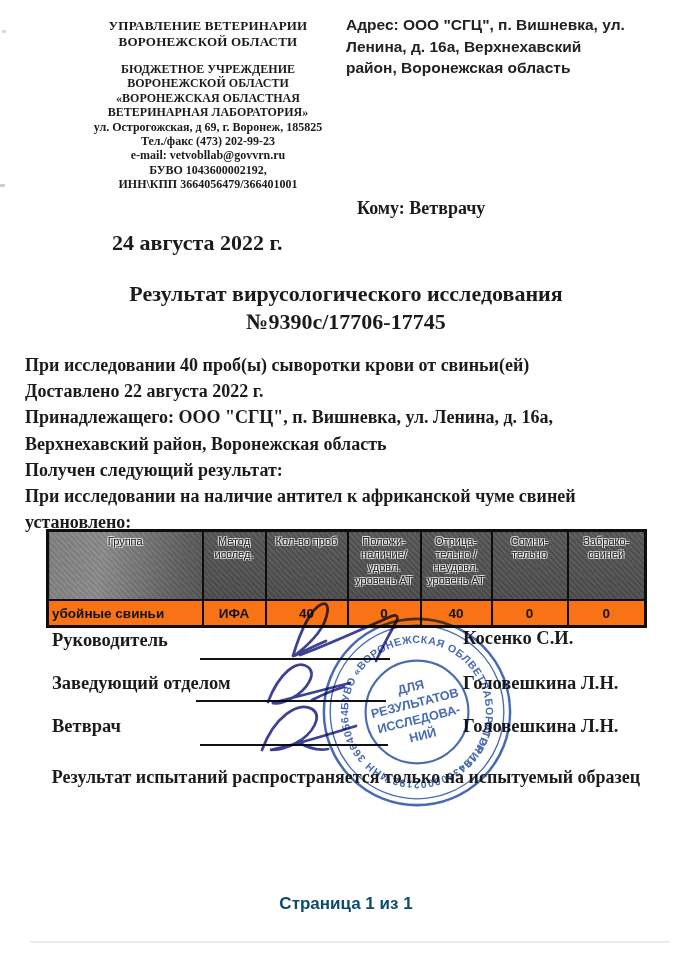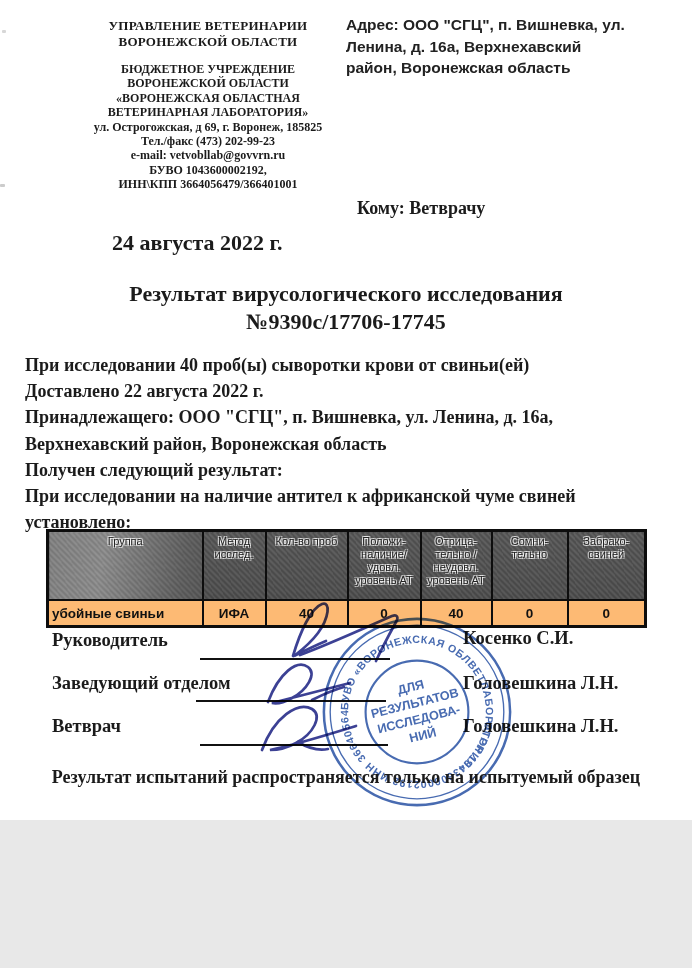--- a/index.html
+++ b/index.html
@@ -6,21 +6,21 @@
     --ink:#1b1b1b;
     --stamp_blue:#2e56a6;
     --signature_blue:#32378f;
     --table_header_bg:#545454;
     --table_header_bg_light:#7e7e7e;
     --paper:#ffffff;
   }
   html,body{margin:0;padding:0;}
   body{background:#e8e8e8;font-family:"Liberation Serif", serif;}
   .page{
-    position:relative;width:692px;height:820px;margin:0 auto;
+    position:relative;width:692px;height:968px;margin:0 auto;
     background:var(--paper);overflow:hidden;color:var(--ink);
   }
 
   
   .org-block{position:absolute;left:64px;top:18px;width:288px;text-align:center;font-weight:700;}
   .org-title-line{font-size:13px;line-height:16px;letter-spacing:.2px;}
   .org-detail{margin-top:12px;}
   .org-detail-line{font-size:12px;line-height:14.4px;}
 
   .address-block{position:absolute;left:346px;top:14px;width:310px;font-weight:700;
@@ -46,21 +46,21 @@
     background-image:repeating-linear-gradient(47deg, rgba(255,255,255,.05) 0 2px, rgba(0,0,0,.09) 2px 4px),
       linear-gradient(#585858,#4e4e4e);
     text-shadow:-1px -1px 0 rgba(255,255,255,.65), 1px -1px 0 rgba(255,255,255,.65),
       -1px 1px 0 rgba(255,255,255,.65), 1px 1px 0 rgba(255,255,255,.65);
   }
   .result-table th.first{
     background-image:repeating-linear-gradient(47deg, rgba(255,255,255,.05) 0 2px, rgba(0,0,0,.09) 2px 4px),
       linear-gradient(100deg,#828282 0%,#8d8d8d 35%,#5f5f5f 85%,#575757 100%);
   }
   .result-table td{
-    height:24px;font-size:13.5px;font-weight:700;text-align:center;color:#111;background:#fdba74;
+    height:24px;font-size:13.5px;font-weight:700;text-align:center;color:#111;background:#f97316;
   }
   .result-table td.first{text-align:left;padding-left:3px;}
 
   
   .sig-label{position:absolute;left:52px;font-size:18.5px;font-weight:700;}
   .sig-name{position:absolute;left:463px;font-size:18.5px;font-weight:700;}
   .sig-line{position:absolute;height:2px;background:#111;}
 
   .footer-note{position:absolute;left:0;top:767px;width:692px;text-align:center;
     font-size:18px;font-weight:700;}

